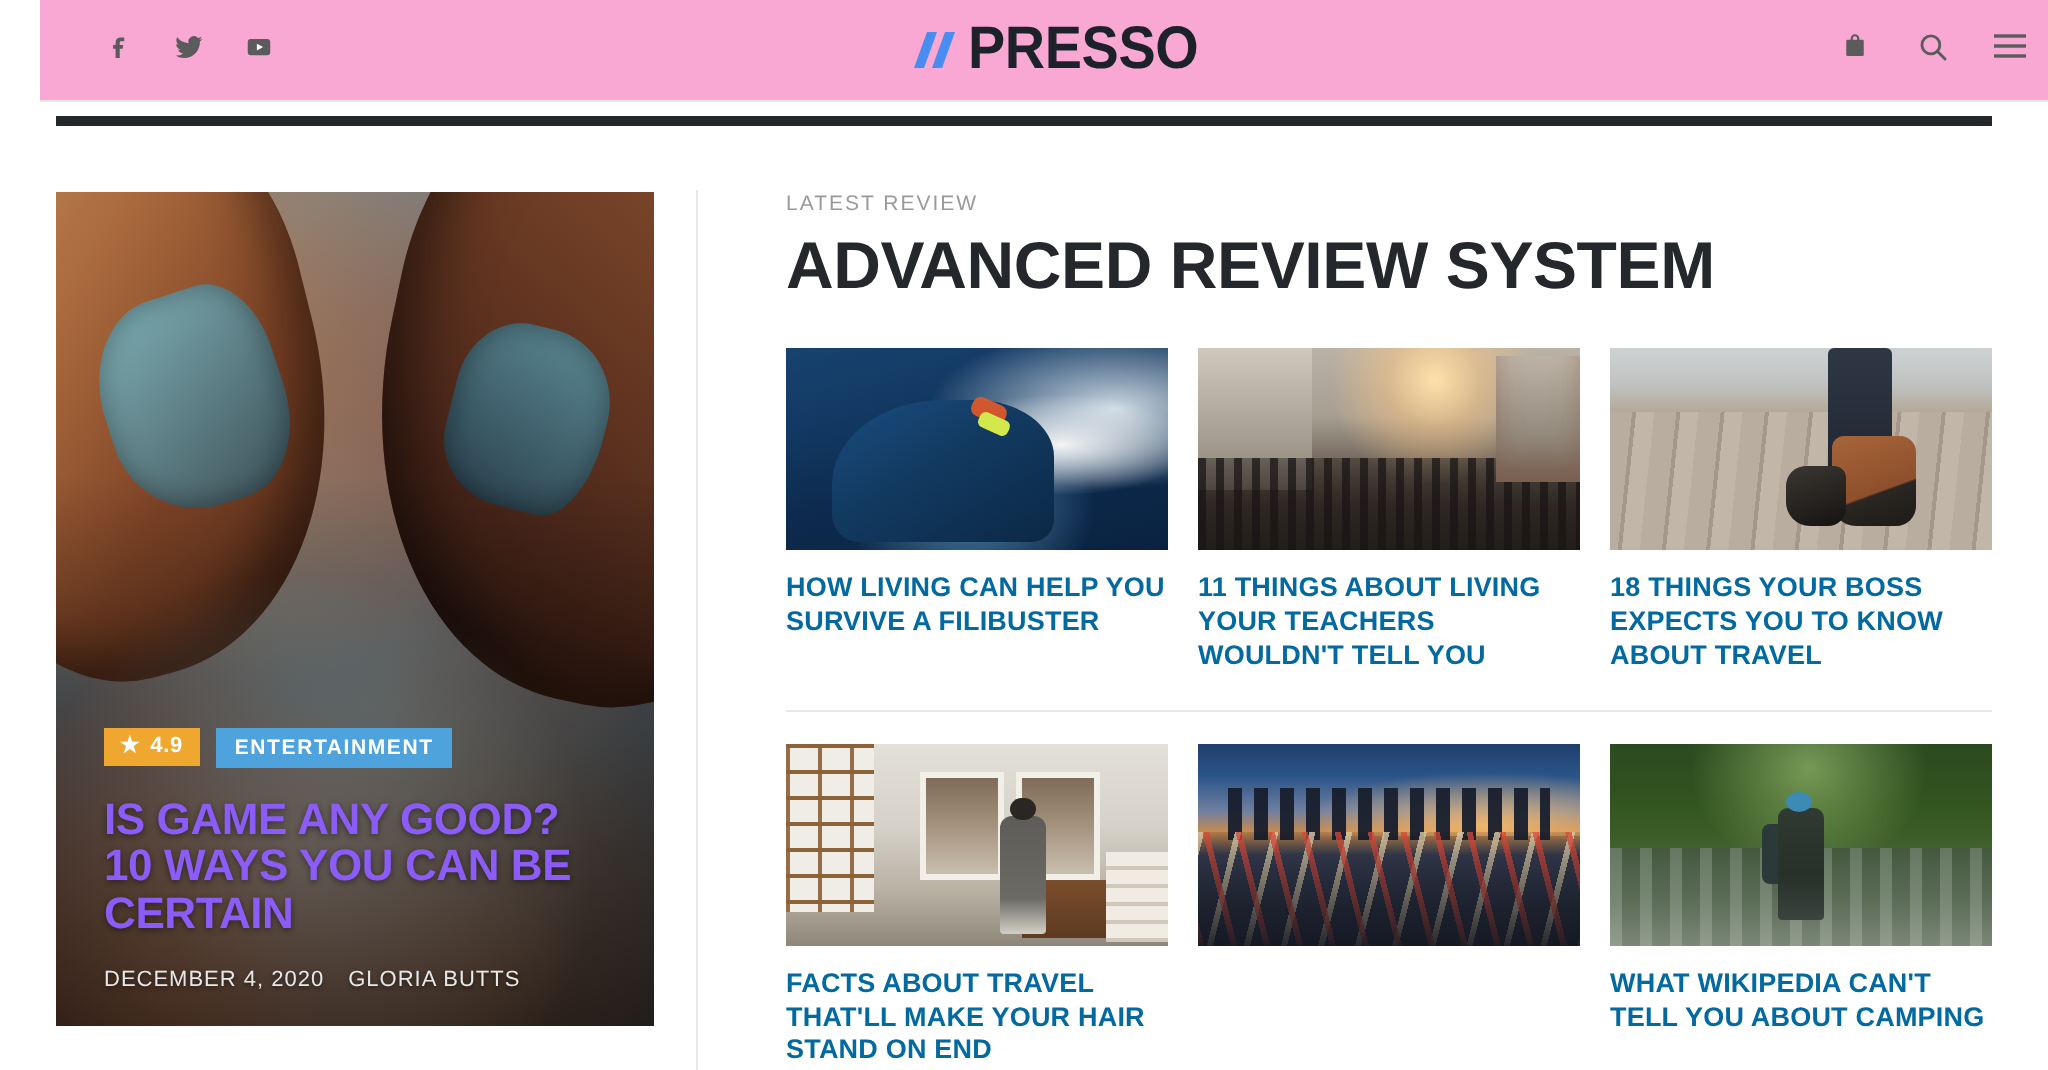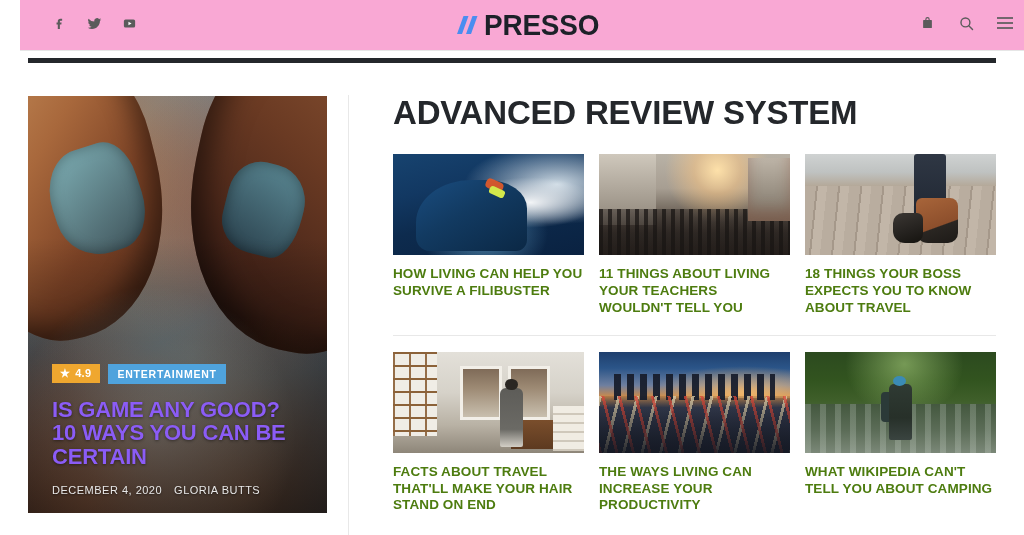--- a/index.html
+++ b/index.html
@@ -150,21 +150,21 @@
   }
 
   .grid { display: grid; grid-template-columns: 191px 191px 191px; column-gap: 15px; }
   .row-sep { grid-column: 1 / -1; height: 1px; background: #e8e8e8; margin: 18px 0 16px 0; }
 
   .card { width: 191px; }
   .thumb { width: 191px; height: 101px; overflow: hidden; position: relative; background: #d9d9d9; }
   .card-title {
     margin-top: 11px;
     font-family: "Liberation Sans Narrow", "Liberation Sans", sans-serif;
-    font-size: 13.5px; font-weight: 700; color: #4d7c0f;
+    font-size: 13.5px; font-weight: 700; color: #0369a1;
     text-transform: uppercase; line-height: 1.25; letter-spacing: 0.1px;
   }
 
   
   .t-wave {
     position: absolute; inset: 0;
     background:
       radial-gradient(ellipse at 72% 48%, rgba(255,255,255,0.92) 0%, rgba(255,255,255,0) 34%),
       radial-gradient(ellipse at 86% 30%, rgba(236,246,252,0.85) 0%, rgba(236,246,252,0) 40%),
       radial-gradient(ellipse at 48% 78%, rgba(120,190,230,0.6) 0%, rgba(120,190,230,0) 45%),
@@ -390,20 +390,21 @@
         </div>
         <div class="hero-title">IS GAME ANY GOOD? 10 WAYS YOU CAN BE CERTAIN</div>
         <div class="hero-meta">
           <span>DECEMBER 4, 2020</span>
           <span>GLORIA BUTTS</span>
         </div>
       </div>
     </div>
 
     <div class="right">
+      <div class="eyebrow">LATEST REVIEW</div>
       <div class="section-title">ADVANCED REVIEW SYSTEM</div>
 
       <div class="grid">
 
         <div class="card">
           <div class="thumb">
             <div class="t-wave"></div>
           </div>
           <div class="card-title">HOW LIVING CAN HELP YOU SURVIVE A FILIBUSTER</div>
         </div>
@@ -446,21 +447,20 @@
         </div>
 
         <div class="card">
           <div class="thumb">
             <div class="t-city">
               <div class="sky"></div>
               <div class="skyline"></div>
               <div class="trails"></div>
             </div>
           </div>
-          <div class="card-title">THE WAYS LIVING CAN INCREASE YOUR PRODUCTIVITY</div>
         </div>
 
         <div class="card">
           <div class="thumb">
             <div class="t-forest">
               <div class="water"></div>
               <div class="pack"></div>
               <div class="hiker"></div>
             </div>
           </div>

